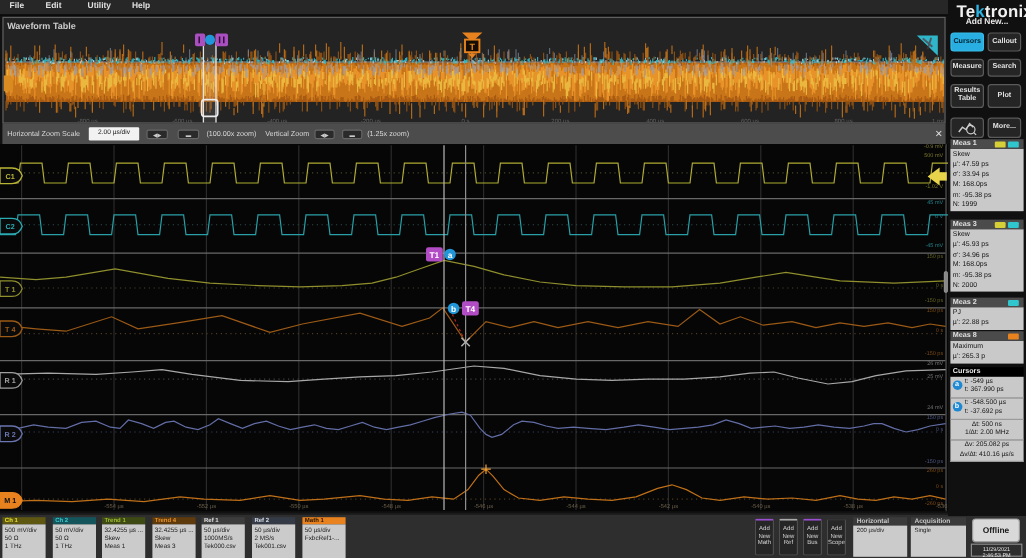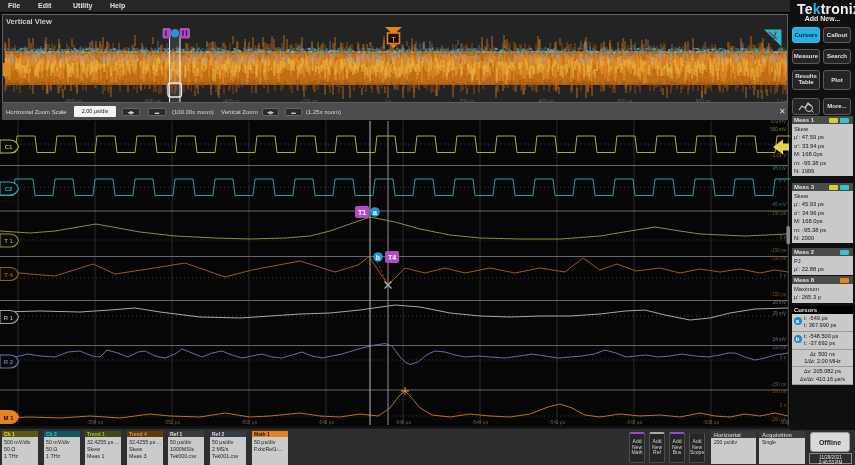--- a/index.html
+++ b/index.html
@@ -84,21 +84,21 @@
         <text x="228" y="87.5" font-size="5" fill="#606060" text-anchor="middle">-400 µs</text>
         <text x="306" y="87.5" font-size="5" fill="#606060" text-anchor="middle">-200 µs</text>
         <text x="385" y="87.5" font-size="5" fill="#606060" text-anchor="middle">0 s</text>
         <text x="464" y="87.5" font-size="5" fill="#606060" text-anchor="middle">200 µs</text>
         <text x="543" y="87.5" font-size="5" fill="#606060" text-anchor="middle">400 µs</text>
         <text x="622" y="87.5" font-size="5" fill="#606060" text-anchor="middle">600 µs</text>
         <text x="700" y="87.5" font-size="5" fill="#606060" text-anchor="middle">800 µs</text>
         <text x="779" y="87.5" font-size="5" fill="#606060" text-anchor="middle">1 ms</text>
       </svg>
     </div>
-    <div id="ovtitle" class="abs" style="top:17px">Vertical View</div>
+    <div id="ovtitle" class="abs" style="top:17px">Waveform Table</div>
     <div id="zoombar" class="abs">
       <span class="t" style="left:4px">Horizontal Zoom Scale</span>
       <span class="t" style="left:72px;top:3px;width:42px;height:11px;background:#f2f2f2;color:#161616;text-align:center;border-radius:1px;line-height:11px;font-size:5.5px">2.00 µs/div</span>
       <span class="t" style="left:120px;top:4.5px;width:18px;height:8px;background:#2a2a2a;border:1px solid #666;border-radius:2px;color:#ccc;text-align:center;line-height:7px;font-size:4.5px">◀▶</span>
       <span class="t" style="left:146px;top:4.5px;width:18px;height:8px;background:#2a2a2a;border:1px solid #666;border-radius:2px;color:#ccc;text-align:center;line-height:7px;font-size:4.5px">▬</span>
       <span class="t" style="left:170px">(100.00x zoom)</span>
       <span class="t" style="left:219px">Vertical Zoom</span>
       <span class="t" style="left:260px;top:4.5px;width:17px;height:8px;background:#2a2a2a;border:1px solid #666;border-radius:2px;color:#ccc;text-align:center;line-height:7px;font-size:4.5px">◀▶</span>
       <span class="t" style="left:283px;top:4.5px;width:17px;height:8px;background:#2a2a2a;border:1px solid #666;border-radius:2px;color:#ccc;text-align:center;line-height:7px;font-size:4.5px">▬</span>
       <span class="t" style="left:304px">(1.25x zoom)</span>

